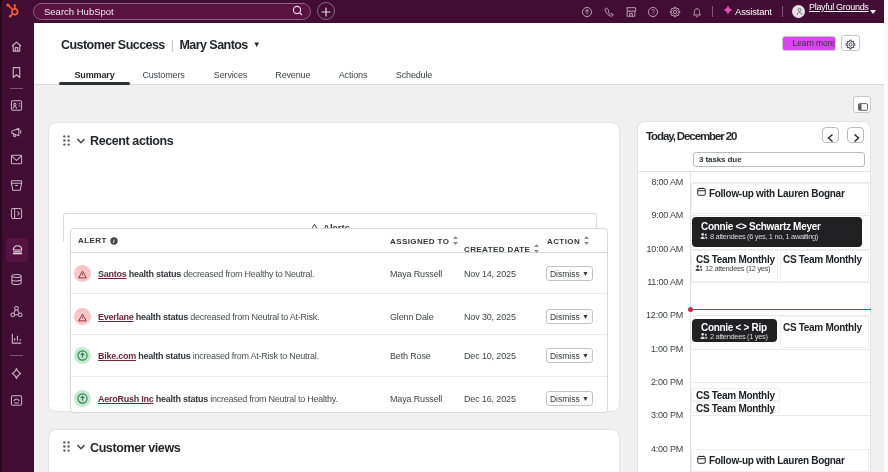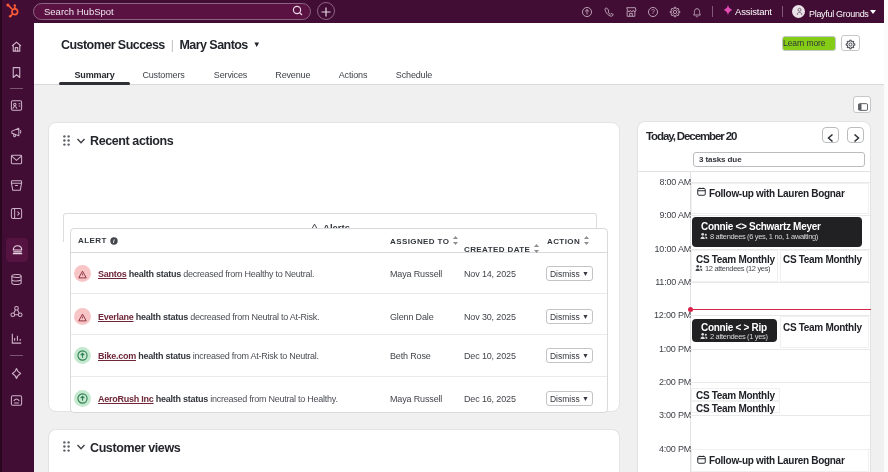--- a/index.html
+++ b/index.html
@@ -8,32 +8,32 @@
 .abs { position:absolute; }
 
 #topbar { left:0; top:0; width:888px; height:23px; background:#420d34; }
 #sidebar { left:0; top:23px; width:34px; height:449px; background:#420d34; }
 #leftedge { left:0; top:0; width:2px; height:472px; background:#160412; opacity:.55; }
 #searchpill { left:33px; top:3px; width:278px; height:17px; background:#5a1243; border:1px solid #8e6384; border-radius:9px; color:#f1e6ef; font-size:9.5px; line-height:15px; padding-left:10px; }
 #pluscirc { left:317px; top:2px; width:18px; height:18px; border:1px solid #8e6384; border-radius:50%; color:#e8d8e4; text-align:center; font-size:13px; line-height:16px; }
 .tbico { position:absolute; top:5.5px; width:12px; height:12px; }
 .tbdivider { position:absolute; top:6px; width:1px; height:11px; background:#81597a; }
 #assistant { left:735px; top:6px; color:#fdfcfd; font-size:9.5px; letter-spacing:-0.2px; }
-#account { left:809px; top:9px; color:#fdfcfd; font-size:9px; letter-spacing:-0.3px; }
+#account { left:809px; top:2px; color:#fdfcfd; font-size:9px; letter-spacing:-0.3px;text-decoration:underline; }
 #avatar { left:792px; top:4.5px; width:13px; height:13px; border-radius:50%; background:#ebe1e8; }
 
 .sbico { position:absolute; left:10px; width:13px; height:13px; }
 .sbdiv { position:absolute; left:10px; width:13px; height:1px; background:#7c5573; }
 #sbactive { left:6px; top:237.5px; width:22px; height:24px; background:#551341; border-radius:4px; }
 
 #header { left:34px; top:23px; width:854px; height:62px; background:#fff; border-bottom:1px solid #d8d9da; }
 #title { left:61px; top:38px; font-size:12.5px; font-weight:bold; color:#21242a; letter-spacing:-0.55px; }
 #title .sep { color:#c3c4c6; font-weight:normal; padding:0 6px; }
 #title .caret { font-size:8px; vertical-align:2px; padding-left:5px; letter-spacing:0; }
-#learnmore { left:782px; top:36px; width:54px; height:15px; border:1px solid #c6c7c8; border-radius:3px; font-size:8.5px; letter-spacing:-0.1px; color:#32353b; text-align:left; line-height:13px; background:#84cc16; }
+#learnmore { left:782px; top:36px; width:54px; height:15px; border:1px solid #c6c7c8; border-radius:3px; font-size:8.5px; letter-spacing:-0.1px; color:#32353b; text-align:right; line-height:13px; background:#d946ef; }
 #gearbtn { left:841px; top:35px; width:19px; height:16px; border:1px solid #c6c7c8; border-radius:3px; background:#fff; text-align:center; }
 .tab { position:absolute; top:70px; font-size:9px; letter-spacing:-0.15px; color:#3f434a; transform:translateX(-50%); white-space:nowrap; }
 .tab.on { font-weight:bold; color:#24262c; }
 #underline { left:58.5px; top:82px; width:71.5px; height:3px; background:#2e3035; border-radius:2px; }
 
 #content { left:34px; top:85px; width:854px; height:387px; background:#f0f0f1; }
 #paneltoggle { left:853px; top:95.5px; width:18px; height:17px; background:#fff; border:1px solid #c6c7c8; border-radius:3px; }
 
 #card1 { left:48px; top:122px; width:572px; height:290px; background:#fff; border:1px solid #e3e3e4; border-radius:8px; }
 .cardhead { position:absolute; font-size:12.5px; font-weight:bold; color:#24262c; letter-spacing:-0.4px; }
@@ -61,21 +61,21 @@
 .dismiss { position:absolute; left:546px; width:47px; height:15px; border:1px solid #c3c4c6; border-radius:3px; background:#fff; font-size:8.5px; color:#35383e; text-align:center; line-height:13px; }
 .dismiss .dc { font-size:7px; vertical-align:1px; }
 
 #card2 { left:48px; top:429px; width:572px; height:43px; background:#fff; border:1px solid #e3e3e4; border-radius:8px 8px 0 0; border-bottom:none; }
 
 #cal { left:637px; top:121px; width:234px; height:351px; background:#fff; border:1px solid #e3e3e4; border-radius:8px 8px 0 0; border-bottom:none; }
 #caltitle { left:646px; top:129.5px; font-size:11.5px; font-weight:bold; color:#24262c; letter-spacing:-1.1px; }
 .calnav { position:absolute; top:127px; width:17px; height:16px; border:1px solid #bbbcbe; border-radius:4px; background:#fff; }
 #tasksdue { left:693px; top:152px; width:172px; height:15px; border:1px solid #bbbcbe; border-radius:3px; font-size:8px; font-weight:bold; letter-spacing:-0.1px; color:#2e3137; line-height:14px; padding-left:5px; background:#fff; }
 #calhr { left:638px; top:171px; width:232px; height:1px; background:#e2e2e3; }
-.tlabel { position:absolute; width:45px; text-align:right; font-size:9px; letter-spacing:-0.2px; color:#3c3f45;margin-left:8px; }
+.tlabel { position:absolute; width:45px; text-align:right; font-size:9px; letter-spacing:-0.2px; color:#3c3f45; }
 .hline { position:absolute; left:690px; width:180px; height:1px; background:#e9e9ea; }
 #vline { left:690px; top:172px; width:1px; height:300px; background:#e2e2e3; }
 .ev { position:absolute; background:#fff; border:1px solid #f0f0f1; }
 .evblack { position:absolute; background:#212124; border-radius:4px; color:#fff; }
 .evt { font-size:10px; font-weight:bold; letter-spacing:-0.3px; white-space:nowrap; color:#fff; }
 .evs { font-size:7.5px; color:#d9d9db; letter-spacing:-0.35px; white-space:nowrap; }
 .evtd { color:#202227; }
 .evsd { color:#44474d; }
 #redline { left:690px; top:308.5px; width:181px; height:1px; background:#d8244a; }
 #reddot { left:687.5px; top:306.5px; width:5px; height:5px; border-radius:50%; background:#d8244a; }

